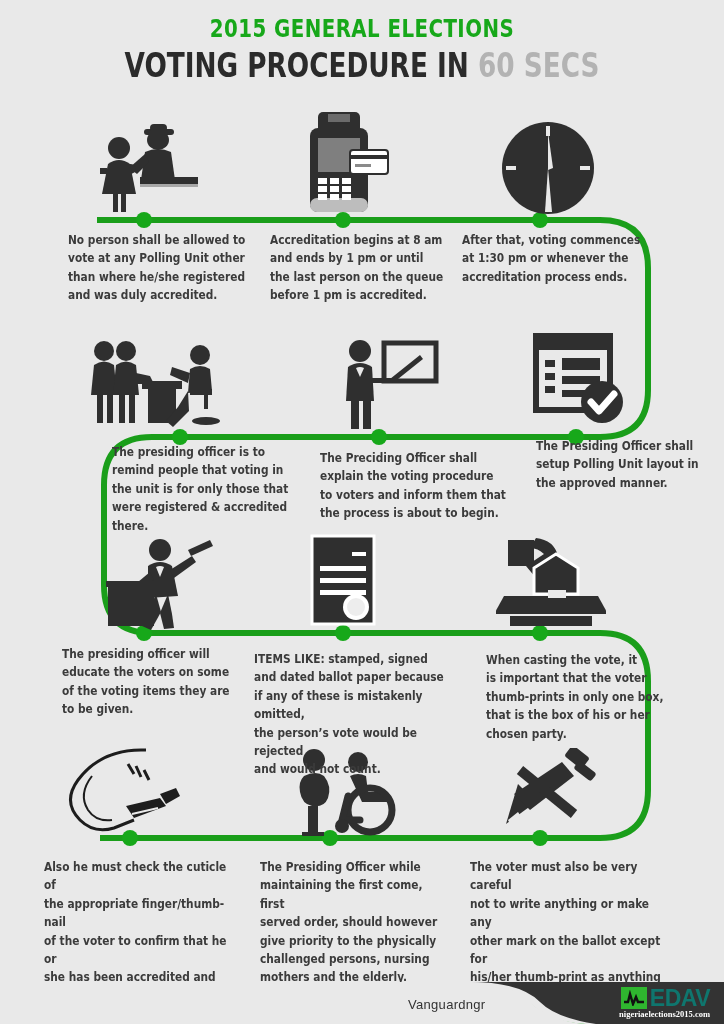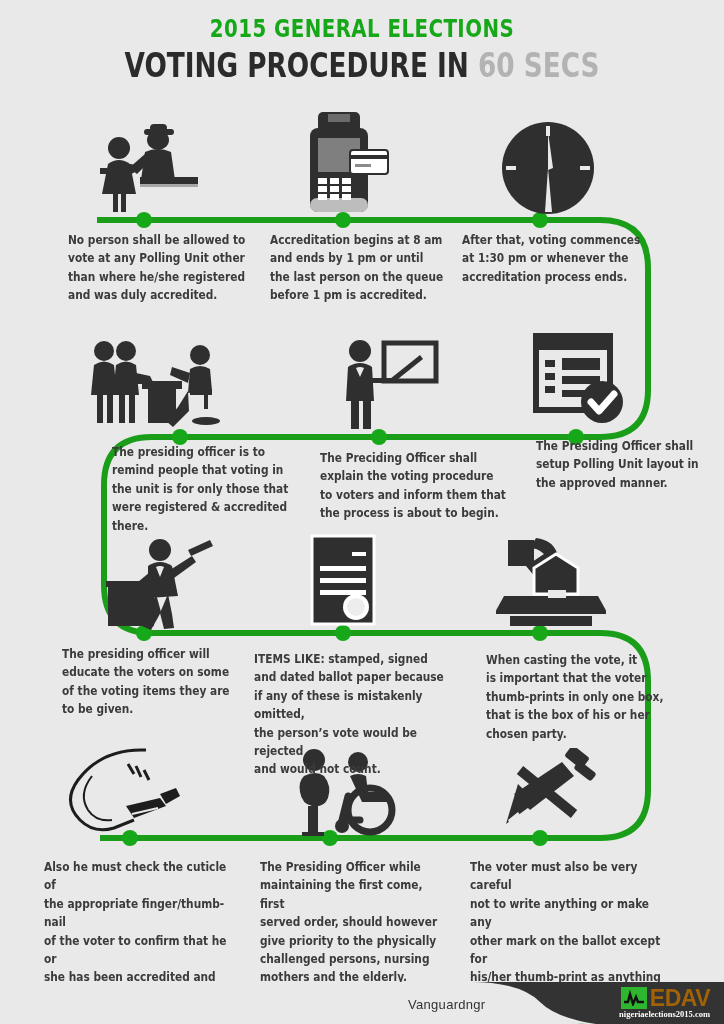--- a/index.html
+++ b/index.html
@@ -46,21 +46,21 @@
   .f-green{position:absolute;left:0;top:0;width:100%;height:100%;}
   .f-vanguard{
     position:absolute;left:408px;top:15px;
     font-family:"Liberation Sans",sans-serif;font-size:13px;color:#333;
     letter-spacing:.3px;
   }
   .f-logo{position:absolute;right:14px;top:5px;display:flex;align-items:center;gap:3px;}
   .f-mark{width:26px;height:22px;background:#2fb62f;display:flex;align-items:center;justify-content:center;}
   .f-edav{
     font-family:"Liberation Sans",sans-serif;font-weight:bold;font-size:23px;
-    color:#a16207;letter-spacing:-.5px;line-height:22px;
+    color:#0f766e;letter-spacing:-.5px;line-height:22px;
   }
   .f-url{
     position:absolute;right:14px;top:27px;
     font-family:Liberation Serif, serif;font-weight:bold;font-size:8.5px;color:#ffffff;
   }
 </style>
 </head>
 <body>
 
 <div id="page">

